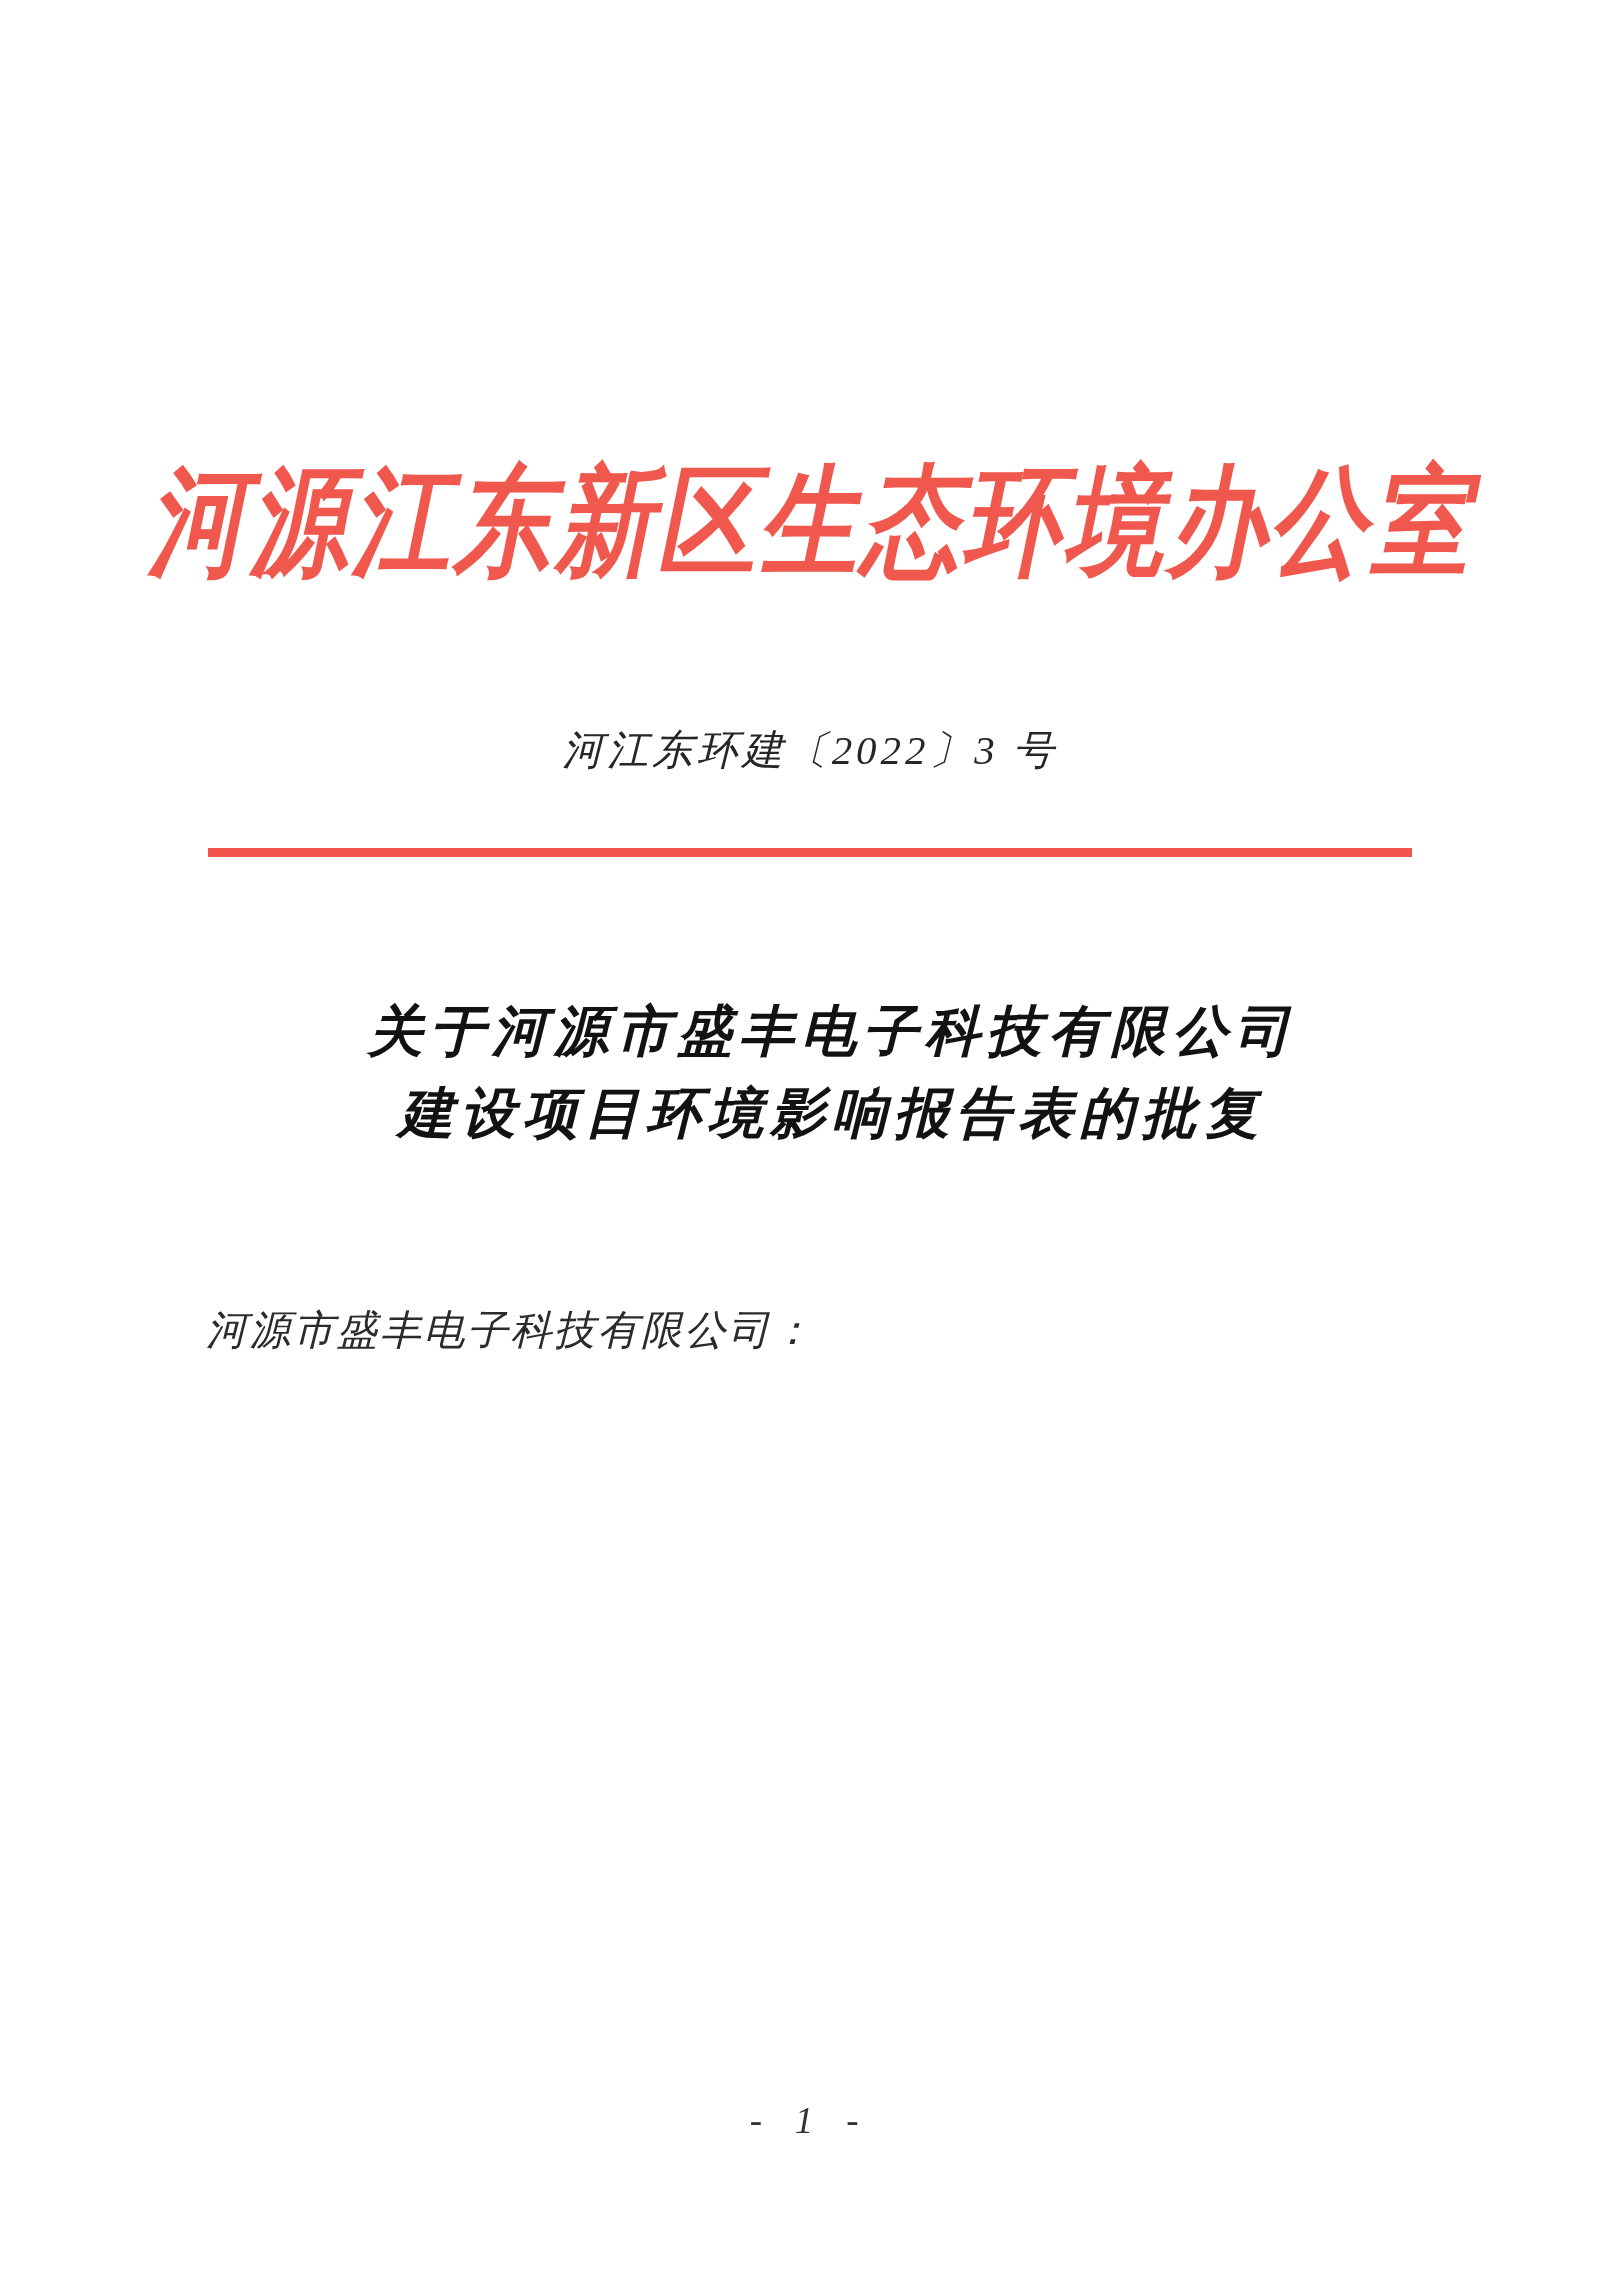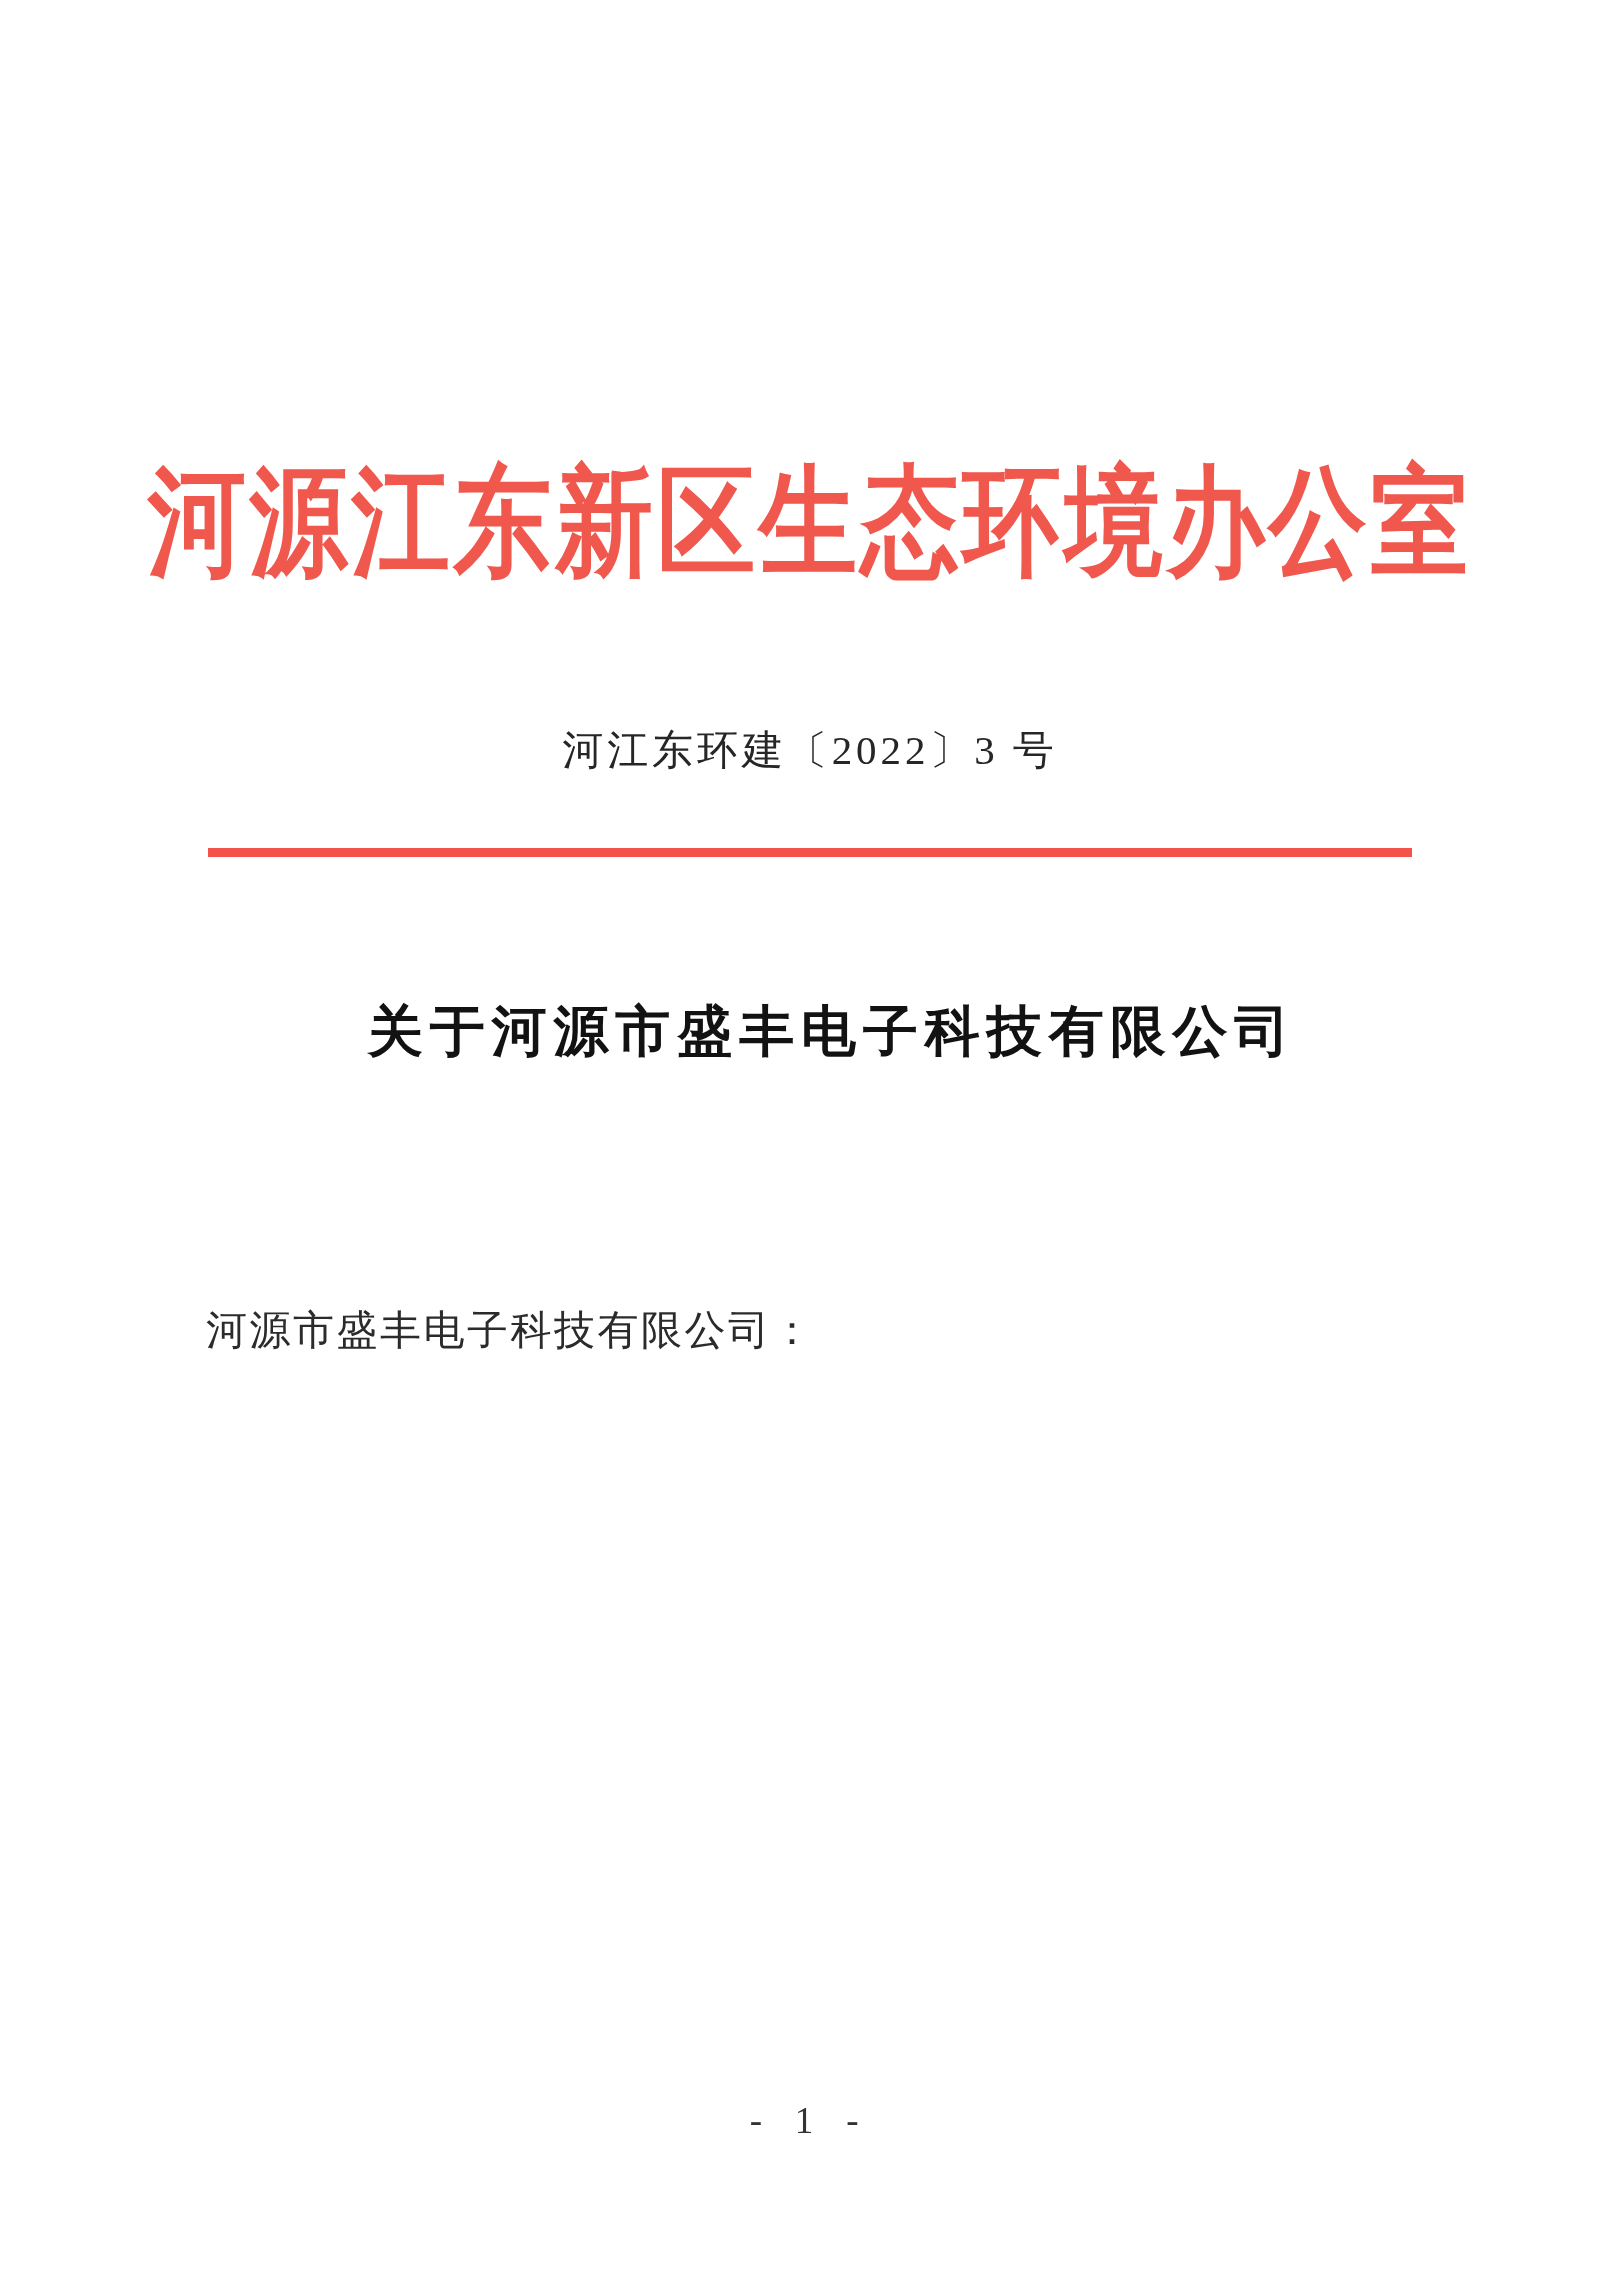--- a/index.html
+++ b/index.html
@@ -7,20 +7,21 @@
     padding: 0;
     background: #ffffff;
   }
   .page {
     position: relative;
     width: 1620px;
     height: 2292px;
     background: #ffffff;
     overflow: hidden;
     font-family: "Liberation Serif", "DejaVu Serif", serif;
+    font-style: italic;
   }
 
   
   .office-name {
     position: absolute;
     top: 443px;
     left: 0;
     width: 100%;
     text-align: center;
     font-family: "Liberation Serif", "DejaVu Serif", serif;
@@ -112,20 +113,21 @@
 <div class="page">
 
   <div class="office-name">河源江东新区生态环境办公室</div>
 
   <div class="doc-number">河江东环建〔2022〕3 号</div>
 
   <div class="divider"></div>
 
   <div class="doc-title">
     <div class="title-line">关于河源市盛丰电子科技有限公司</div>
+    <div class="title-line">建设项目环境影响报告表的批复</div>
   </div>
 
   <div class="body-text">
     <p class="salutation">河源市盛丰电子科技有限公司：</p>
   </div>
 
   <div class="page-number">- 1 -</div>
 
 </div>
 

